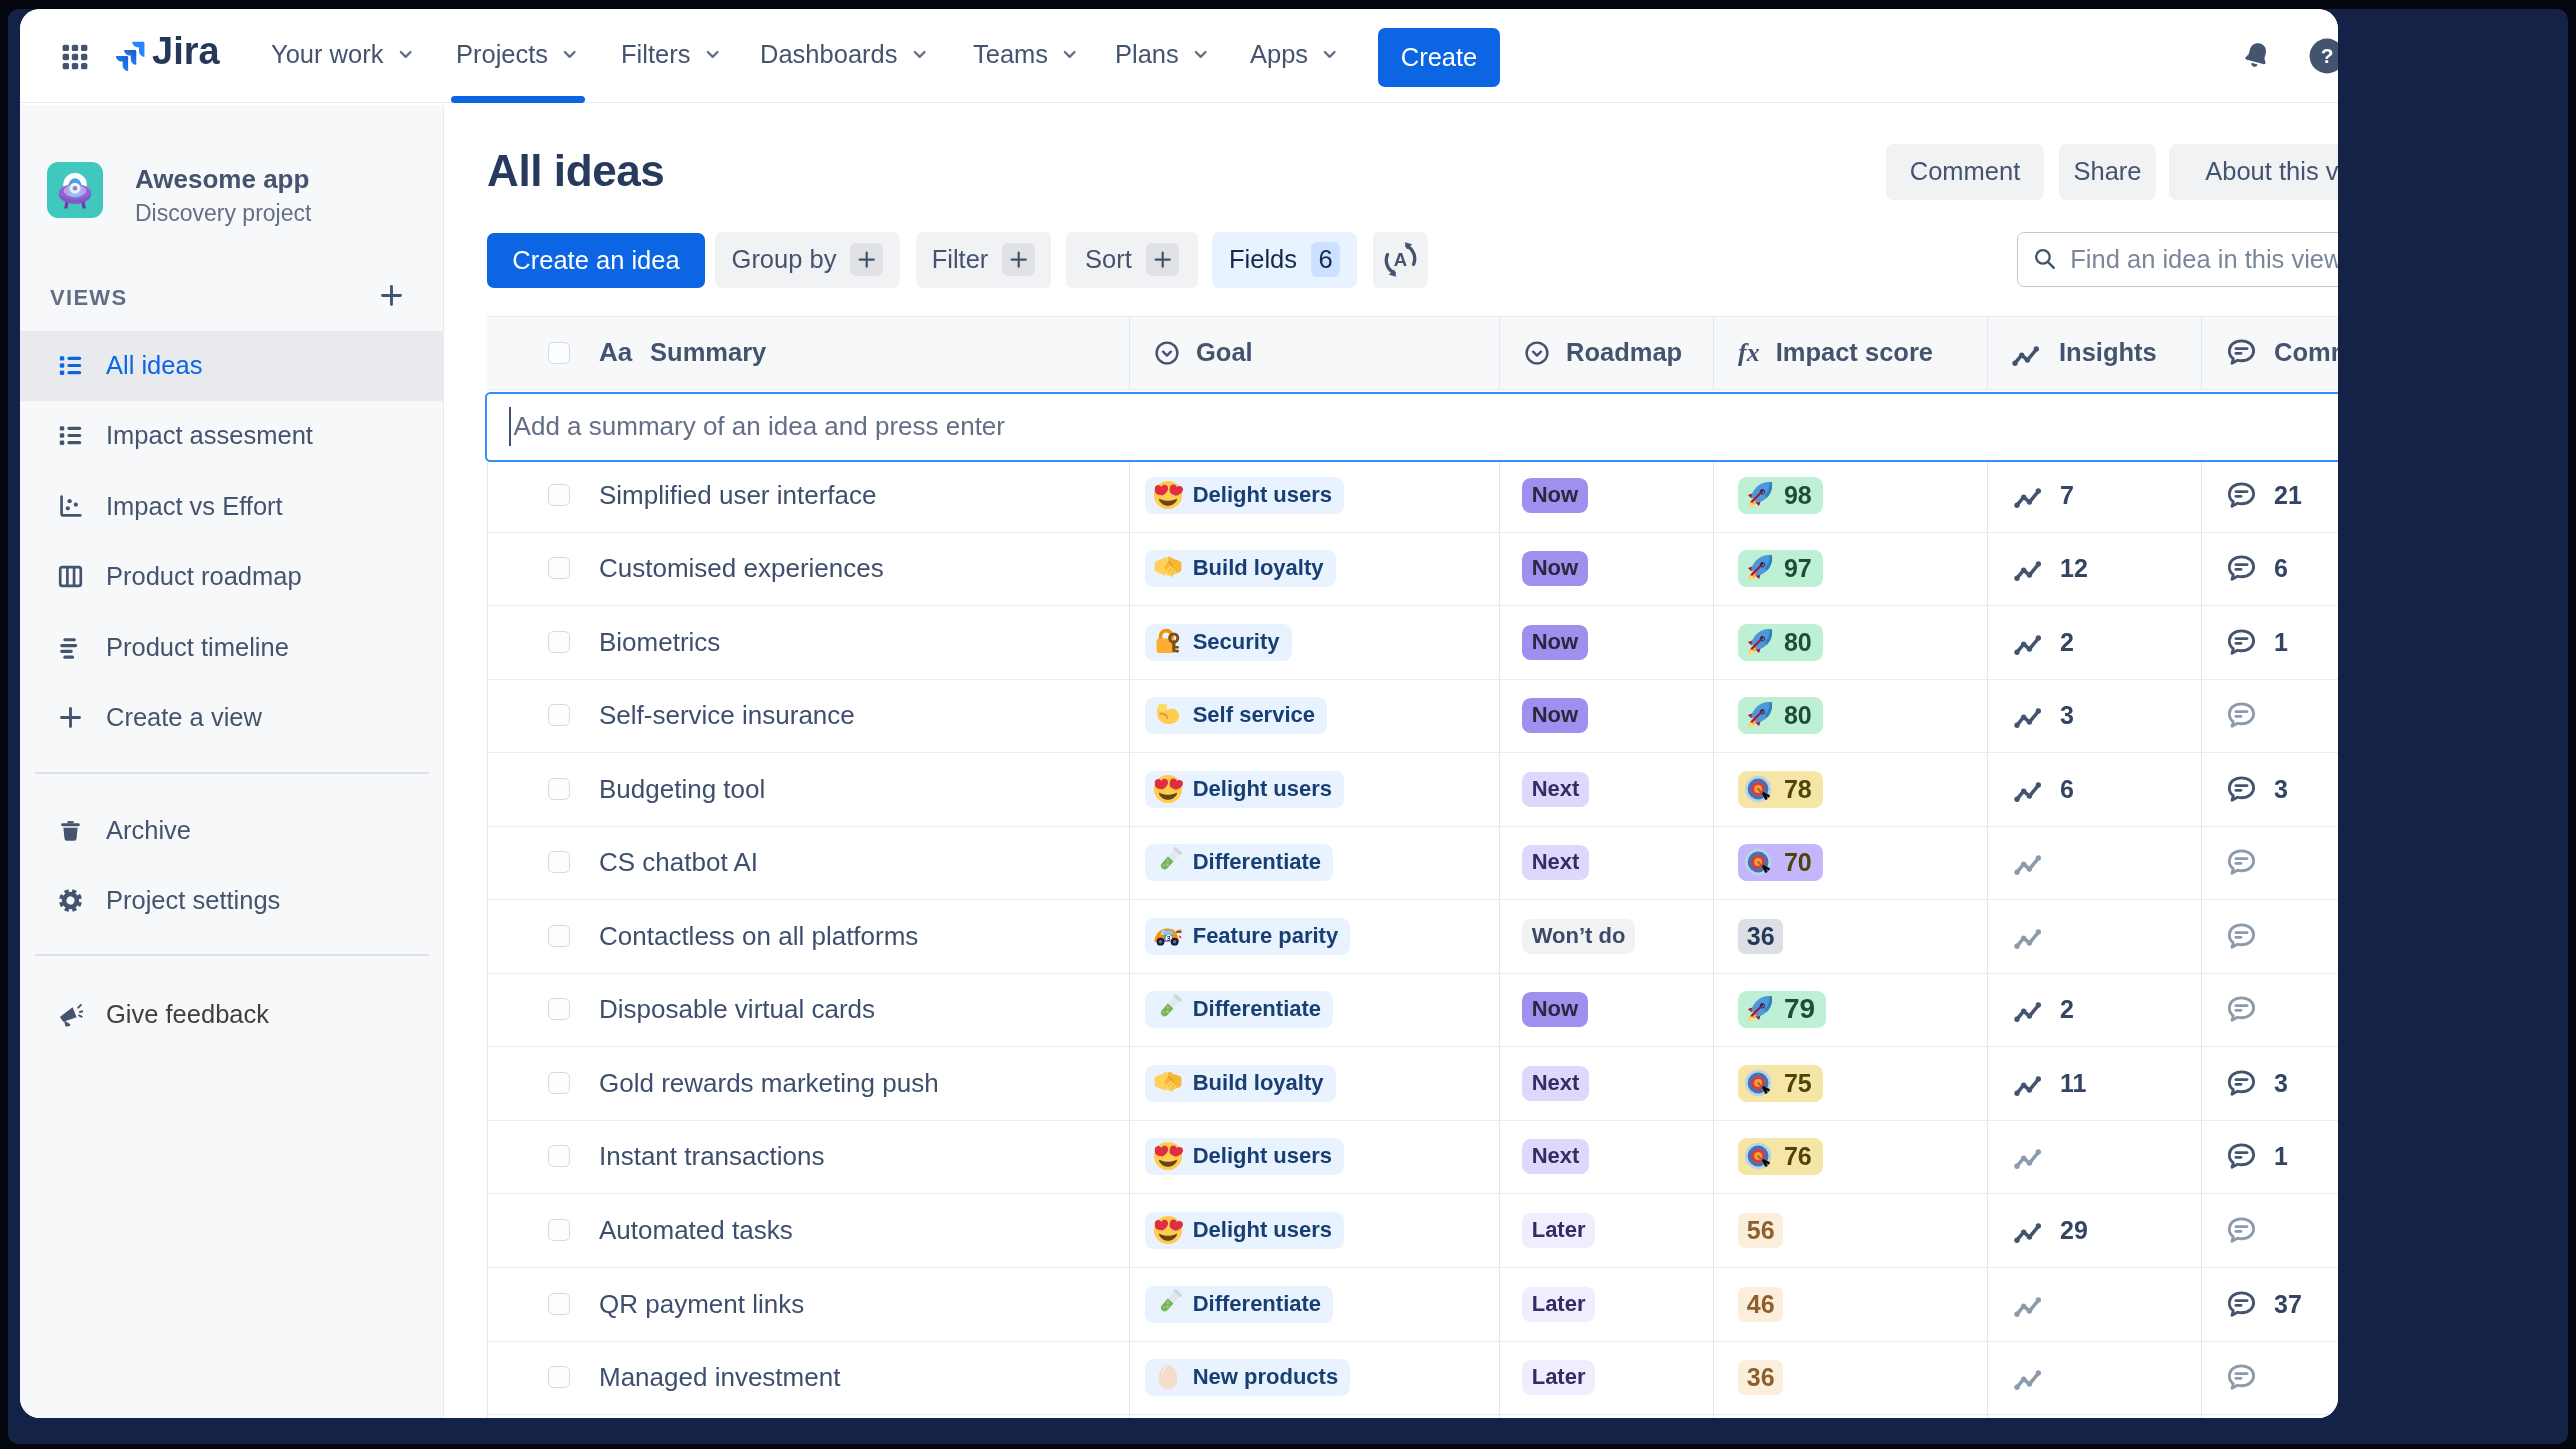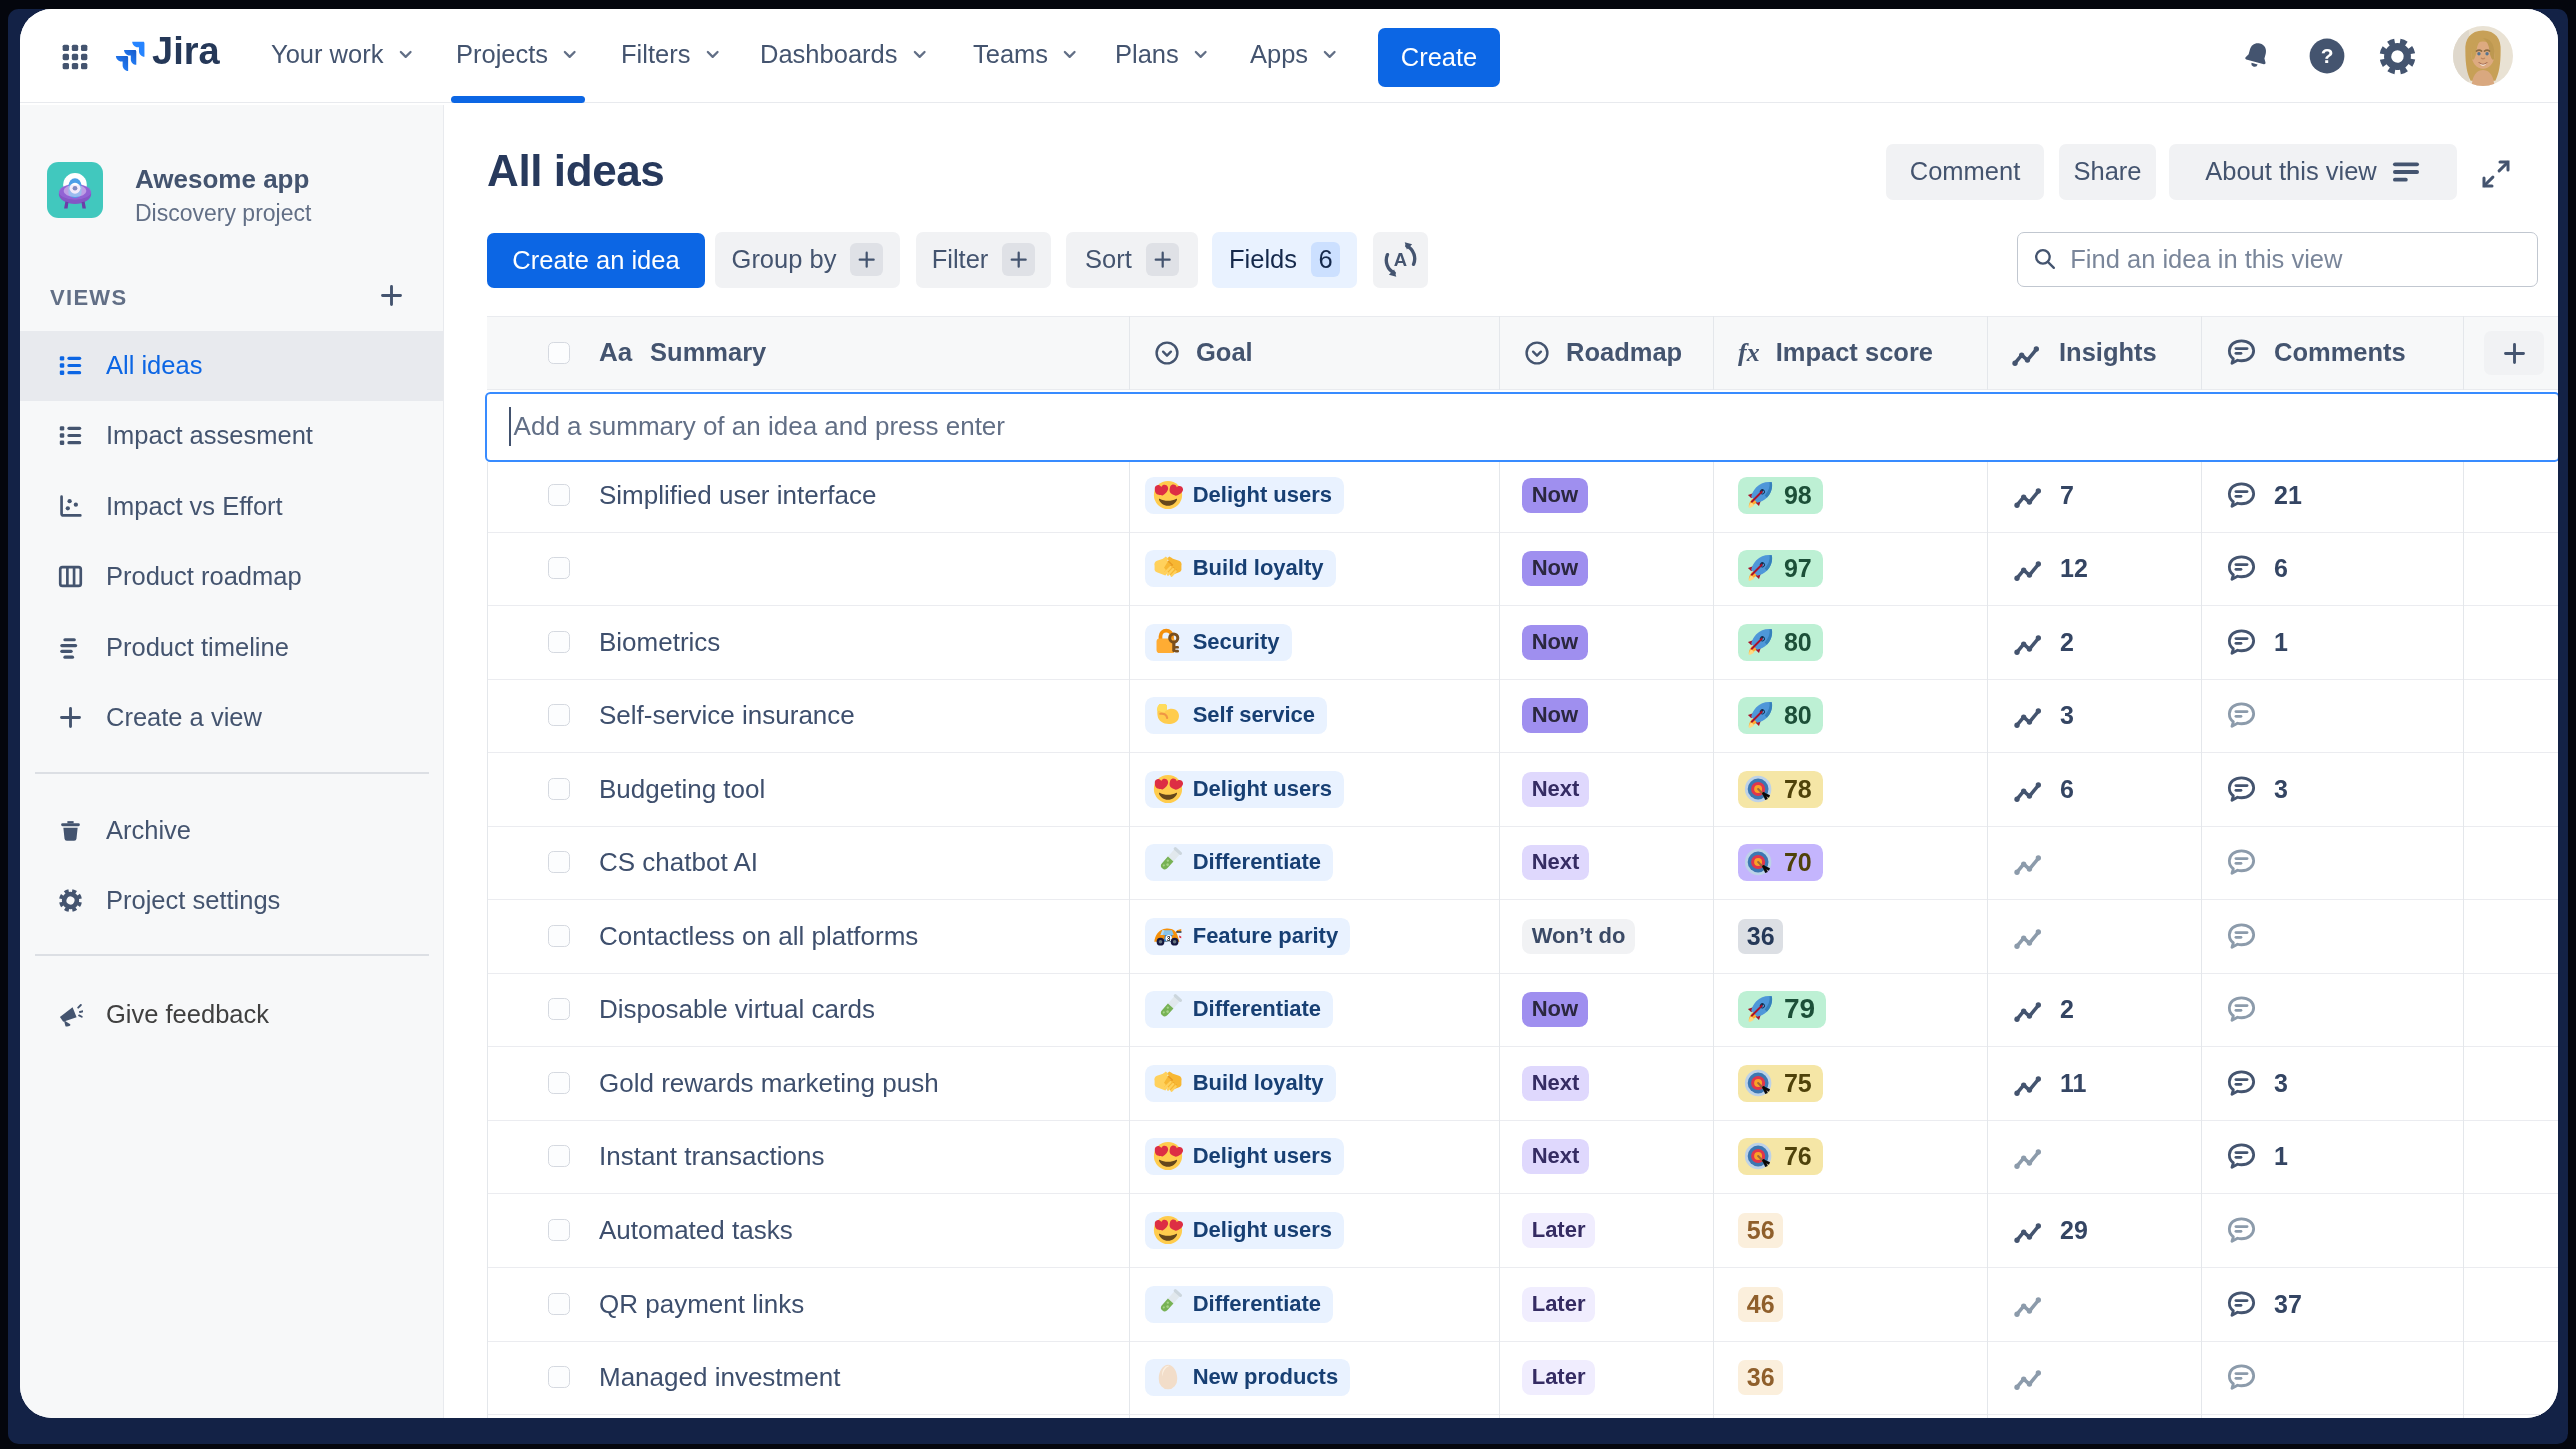--- a/index.html
+++ b/index.html
@@ -1,18 +1,18 @@
 <!DOCTYPE html>
 <html style="font-size:14px"><head><meta charset="utf-8">
 <style>
 *{margin:0;padding:0;box-sizing:border-box}
 html,body{width:2576px;height:1450px;overflow:hidden}
 body{background:#04060d;font-family:"Liberation Sans",sans-serif;position:relative}
 .frame{position:absolute;left:8px;top:8.8px;right:8px;bottom:6.2px;background:#132246;border-radius:10.6px}
-.card{position:absolute;left:20px;top:8.8px;width:2538px;height:1409px;background:#fff;border-radius:32px;overflow:hidden}
+.card{position:absolute;left:20px;top:8.8px;width:2318px;height:1409px;background:#fff;border-radius:20px;overflow:hidden}
 .abs{position:absolute}
 .ic{display:inline-flex;align-items:center;justify-content:center}
 
 .topbar{position:absolute;left:0;top:0;width:100%;height:94px;background:#fff;border-bottom:1.8px solid #E8EAEE}
 .navitem{position:absolute;top:0;height:92px;display:flex;align-items:center;gap:12.3px;font-size:25.5px;color:#44546F;font-weight:500}
 .createbtn{position:absolute;left:1358px;top:19.4px;width:122px;height:59px;background:#0C66E4;border-radius:7px;color:#fff;font-size:25.5px;display:flex;align-items:center;justify-content:center}
 .searchbox{position:absolute;left:1769px;top:20px;width:420px;height:55px;border:1.8px solid #C1C7D0;border-radius:7px;display:flex;align-items:center;padding-left:14px;gap:12.3px;color:#626F86;font-size:26px}
 
 .sidebar{position:absolute;left:0;top:96px;width:424px;height:1314px;background:#F7F8F9;border-right:1.8px solid #E8EAEE}
 .sideitem{position:absolute;left:0;width:424px;height:70px;display:flex;align-items:center;gap:23px;padding-left:37px;font-size:25.5px;color:#44546F}
@@ -388,20 +388,21 @@
 <line x1="12.5" y1="14.5" x2="25.5" y2="14.5" stroke="#44546F" stroke-width="3" stroke-linecap="round"></line>
 <line x1="12.5" y1="20" x2="18.5" y2="20" stroke="#44546F" stroke-width="3" stroke-linecap="round"></line>
             </svg>
             <span class="num">21</span>
           </div>
 </div>
 <div class="row" style="top:216px">
 <div class="cell" style="left:61px">
             <span class="cbx"></span>
           </div>
+<div class="cell sumtext" style="left:112px">Customised experiences</div>
 <div class="cell" style="left:658px">
             <span class="pill goalpill"><svg width="30" height="30" viewBox="0 0 34 34" xmlns="http://www.w3.org/2000/svg">
 <g transform="translate(0,1)">
 <path d="M15.5 5.5l3-2.5 3.5 2-2 3.5z" fill="#F7B733"></path>
 <path d="M11.5 5.5l3-2.5 3 2.5-2.5 3z" fill="#FFD15C"></path>
 <path d="M1.8 13.5c-.8-2.2.4-4.8 2.7-5.6l6.8-2.4c1.9-.7 4 .1 5 1.8l5.2 8.5-7.5 8.7-9.6-3.7c-1.2-.5-2.1-1.4-2.6-2.6z" fill="#FFD15C"></path>
 <path d="M32.2 13.5c.8-2.2-.4-4.8-2.7-5.6l-6.8-2.4c-1.9-.7-4 .1-5 1.8l-5.2 8.5 7.5 8.7 9.6-3.7c1.2-.5 2.1-1.4 2.6-2.6z" fill="#F7B733"></path>
 <g stroke="#E89A23" stroke-width="1.6" stroke-linecap="round">
 <path d="M17.5 8.5l4.5 4"></path>
                     <path d="M20.5 13.5l-7 7.5"></path>

